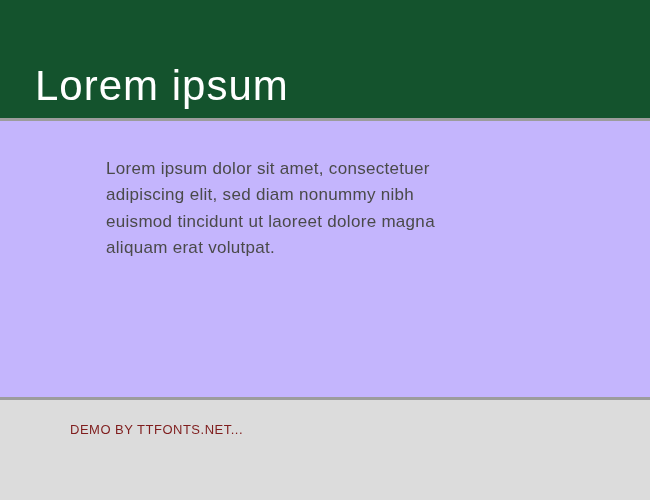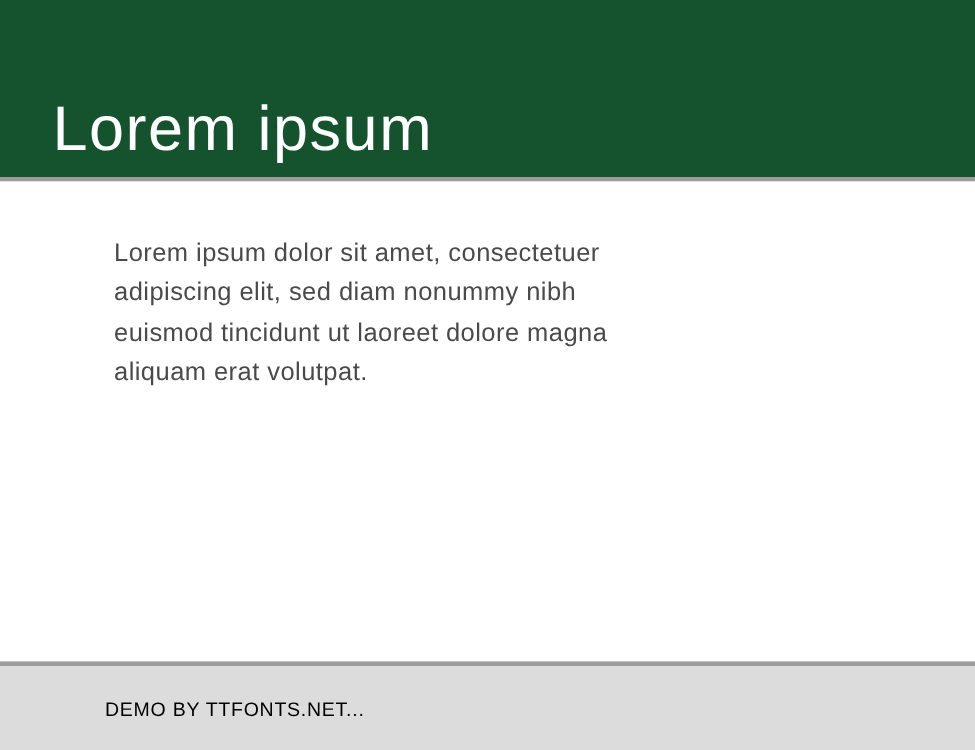--- a/index.html
+++ b/index.html
@@ -27,42 +27,42 @@
       font-size: 42px;
       font-weight: 300;
       letter-spacing: 1px;
       font-stretch: condensed;
     }
     .divider-top {
       height: 3px;
       background: #9c9c9c;
     }
     .content {
-      padding: 35px 76px;
-      background: #ffffff;
-      height: 320px;
+      padding: 35px 106px;
+      background: #c4b5fd;
+      height: 276px;
     }
     .content p {
       color: #4a4a4a;
       font-size: 17px;
       line-height: 1.55;
       max-width: 340px;
       font-weight: 400;
       letter-spacing: 0.3px;
     }
     .divider-bottom {
       height: 3px;
       background: #9c9c9c;
     }
     .footer {
       padding: 20px 70px;
       background: #dcdcdc;
     }
     .footer span {
-      color: #000000;
+      color: #7f1d1d;
       font-size: 13px;
       letter-spacing: 0.5px;
       text-transform: uppercase;
     }
   </style>
 </head>
 <body>
 
 <div class="header">
   <h1>Lorem ipsum</h1>

